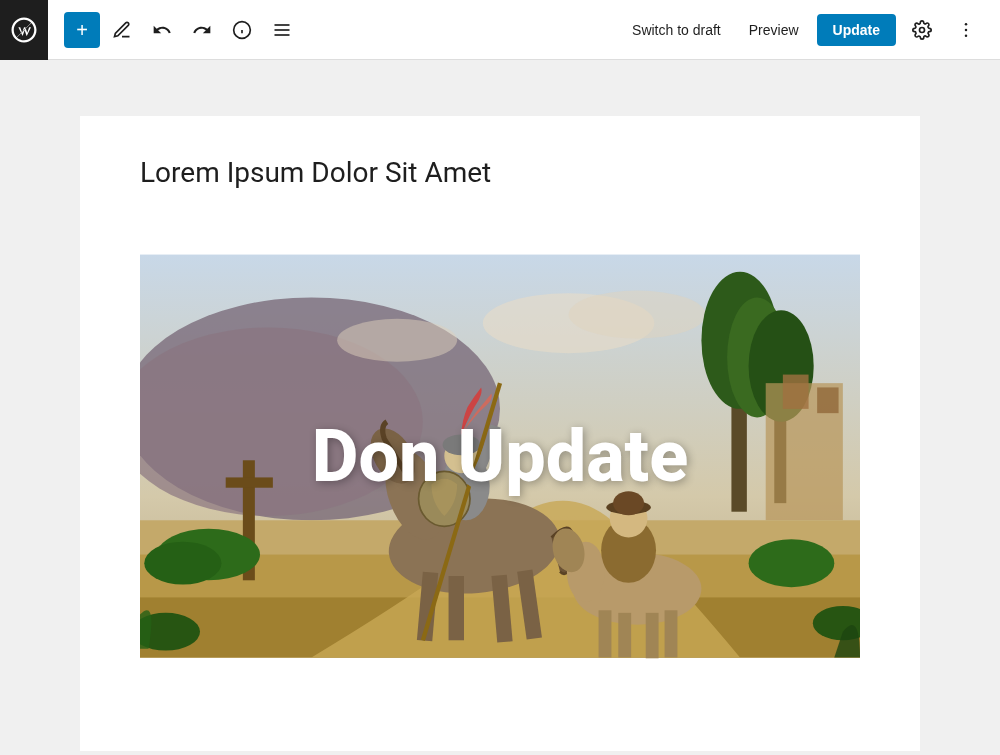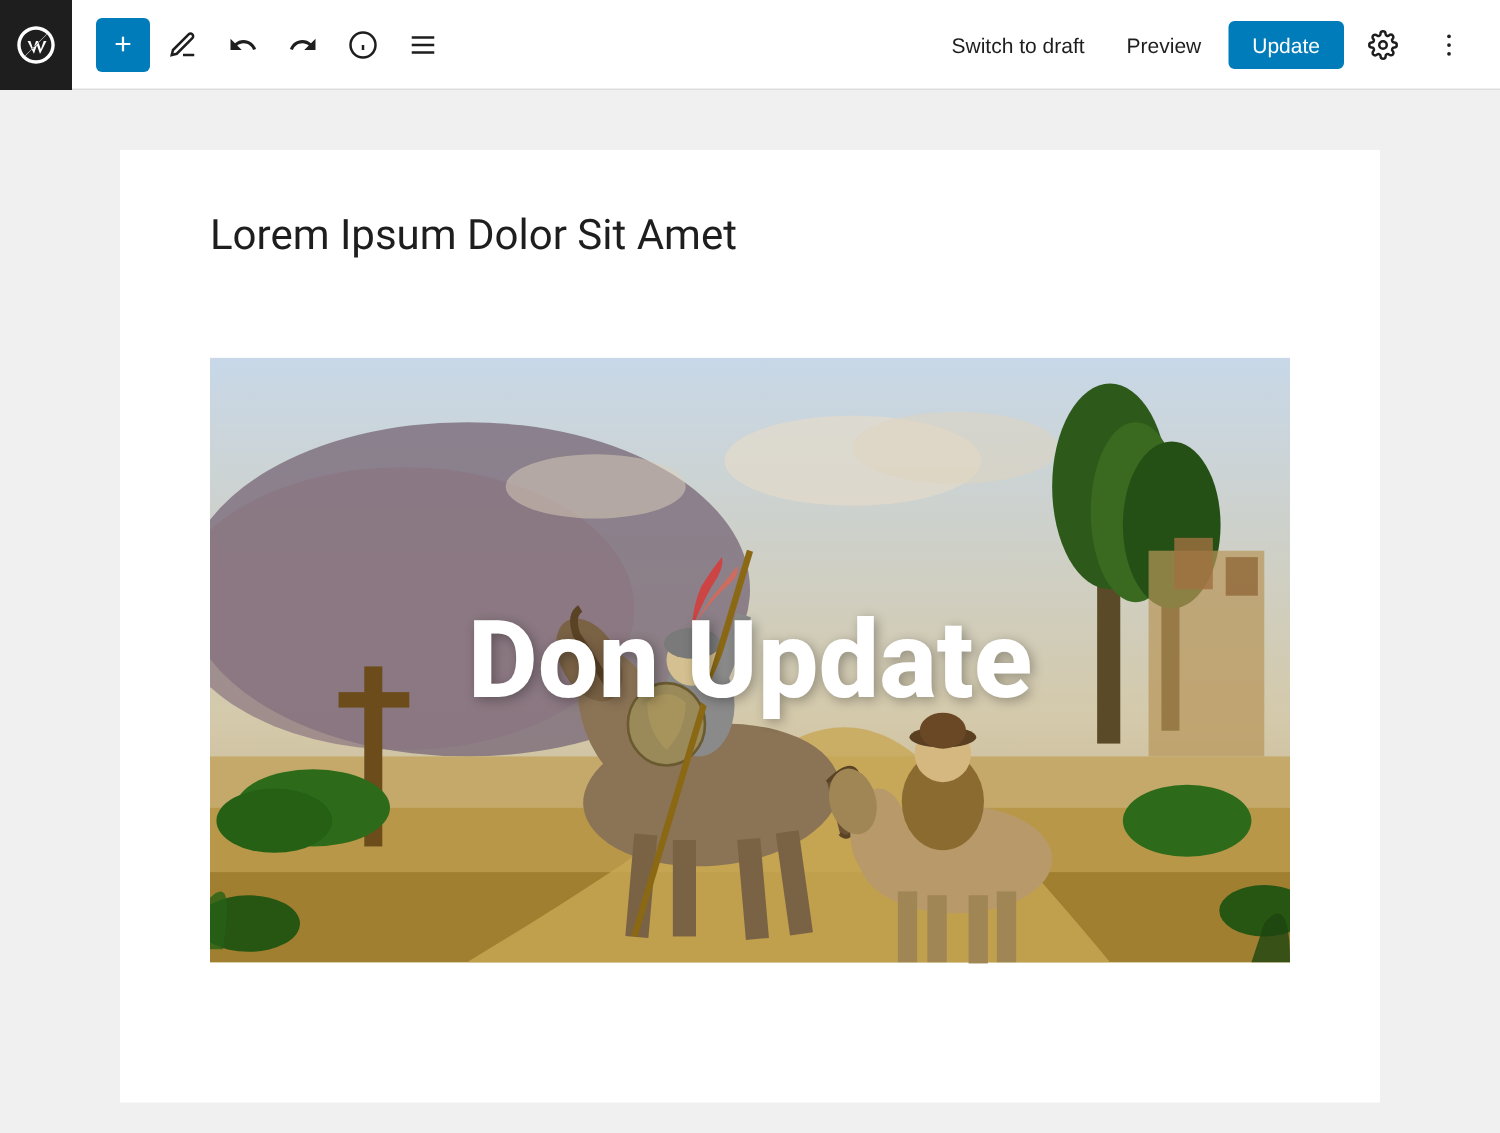--- a/index.html
+++ b/index.html
@@ -96,35 +96,35 @@
       border-radius: 4px;
     }
 
     .btn-update {
       background: #007cba;
       color: #fff;
       border: 2px solid #007cba;
       border-radius: 4px;
       padding: 6px 14px;
       font-size: 14px;
-      font-weight: 400;
+      font-weight: 700;
       cursor: pointer;
     }
 
     
     .editor-area {
       background: #f0f0f0;
       height: calc(755px - 60px);
       overflow-y: auto;
       padding: 40px 0;
     }
 
     .editor-content {
       max-width: 840px;
-      margin: 0 auto;
+      margin: 16px auto;
       background: #fff;
       padding: 40px 60px 60px;
       min-height: 600px;
     }
 
     .post-title {
       font-size: 28px;
       font-weight: 400;
       color: #1e1e1e;
       margin-bottom: 32px;

